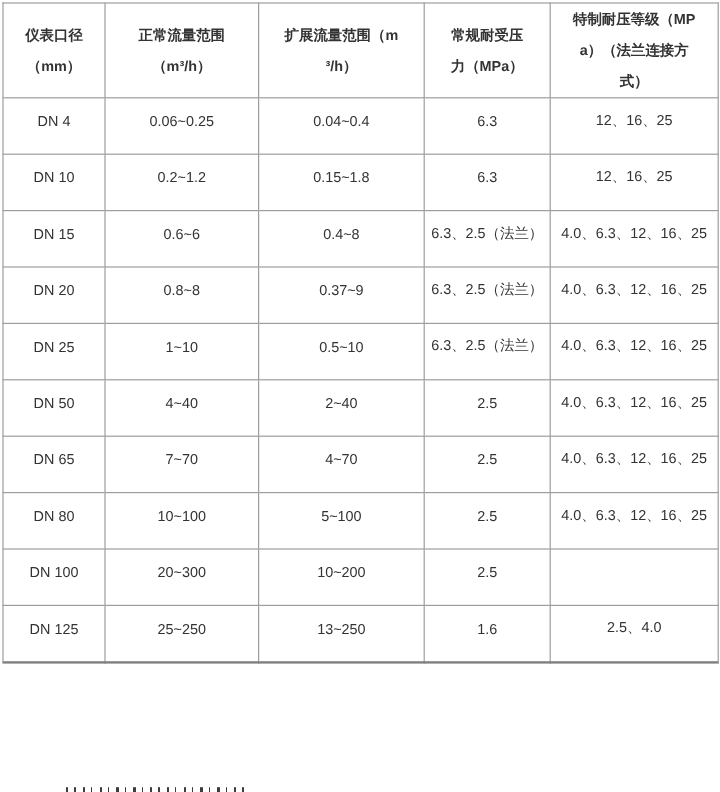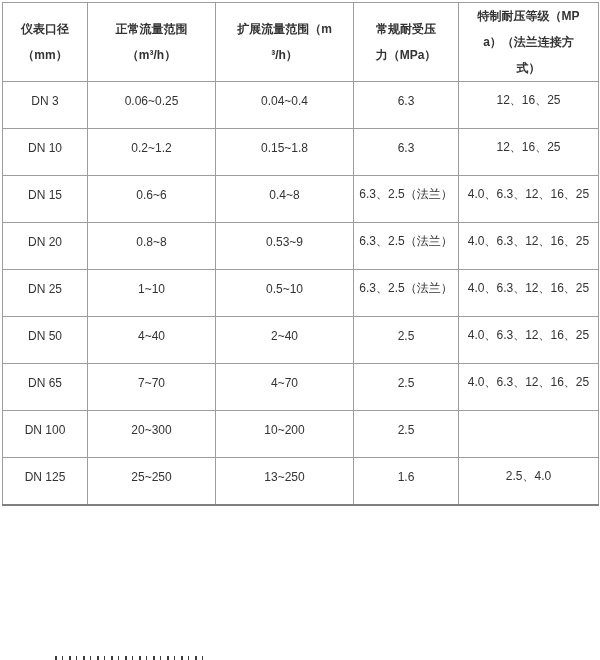--- a/index.html
+++ b/index.html
@@ -81,21 +81,21 @@
     <tr>
         <th>仪表口径（mm）</th>
         <th>正常流量范围（m³/h）</th>
         <th>扩展流量范围（m³/h）</th>
         <th>常规耐受压力（MPa）</th>
         <th>特制耐压等级（MPa）（法兰连接方式）</th>
       </tr>
   </thead>
   <tbody>
   <tr>
-        <td>DN 3</td>
+        <td>DN 4</td>
         <td>0.06~0.25</td>
         <td>0.04~0.4</td>
         <td>6.3</td>
         <td>12、16、25</td>
       </tr>
       <tr>
         <td>DN 10</td>
         <td>0.2~1.2</td>
         <td>0.15~1.8</td>
         <td>6.3</td>
@@ -104,21 +104,21 @@
       <tr>
         <td>DN 15</td>
         <td>0.6~6</td>
         <td>0.4~8</td>
         <td>6.3、2.5（法兰）</td>
         <td>4.0、6.3、12、16、25</td>
       </tr>
       <tr>
         <td>DN 20</td>
         <td>0.8~8</td>
-        <td>0.53~9</td>
+        <td>0.37~9</td>
         <td>6.3、2.5（法兰）</td>
         <td>4.0、6.3、12、16、25</td>
       </tr>
       <tr>
         <td>DN 25</td>
         <td>1~10</td>
         <td>0.5~10</td>
         <td>6.3、2.5（法兰）</td>
         <td>4.0、6.3、12、16、25</td>
       </tr>
@@ -130,20 +130,27 @@
         <td>4.0、6.3、12、16、25</td>
       </tr>
       <tr>
         <td>DN 65</td>
         <td>7~70</td>
         <td>4~70</td>
         <td>2.5</td>
         <td>4.0、6.3、12、16、25</td>
       </tr>
       <tr>
+        <td>DN 80</td>
+        <td>10~100</td>
+        <td>5~100</td>
+        <td>2.5</td>
+        <td>4.0、6.3、12、16、25</td>
+      </tr>
+      <tr>
         <td>DN 100</td>
         <td>20~300</td>
         <td>10~200</td>
         <td>2.5</td>
         <td></td>
       </tr>
       <tr>
         <td>DN 125</td>
         <td>25~250</td>
         <td>13~250</td>

